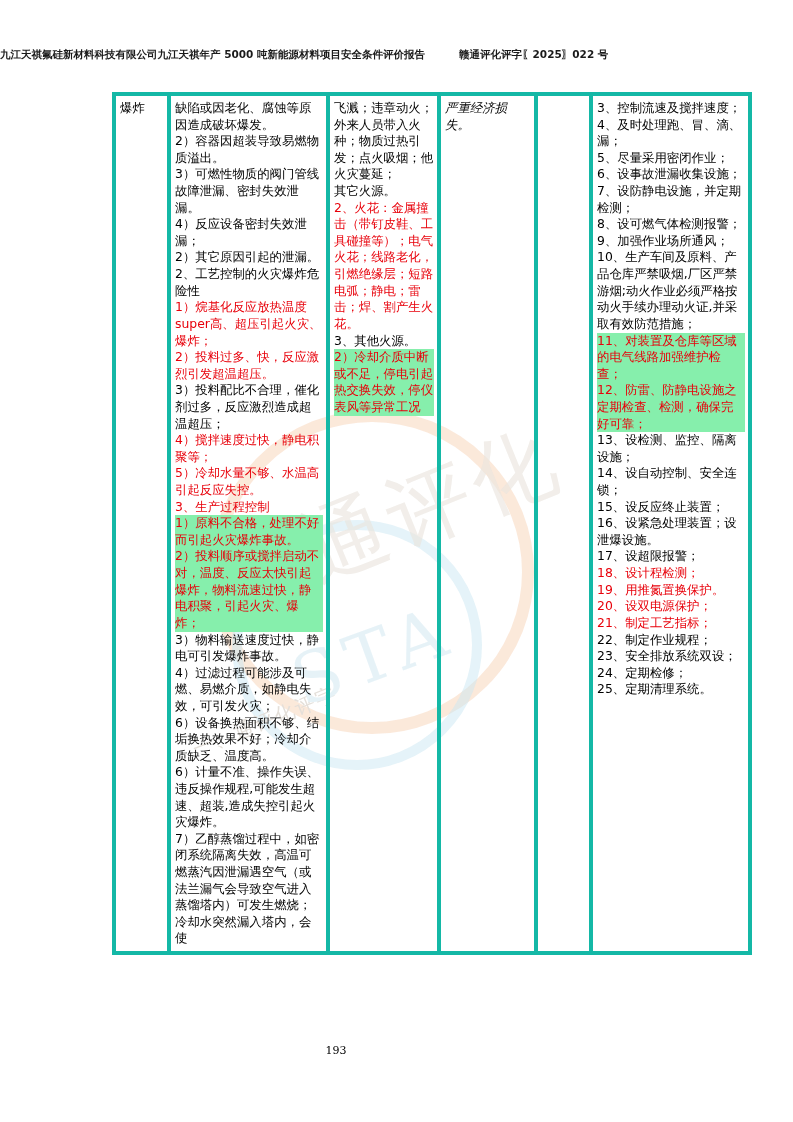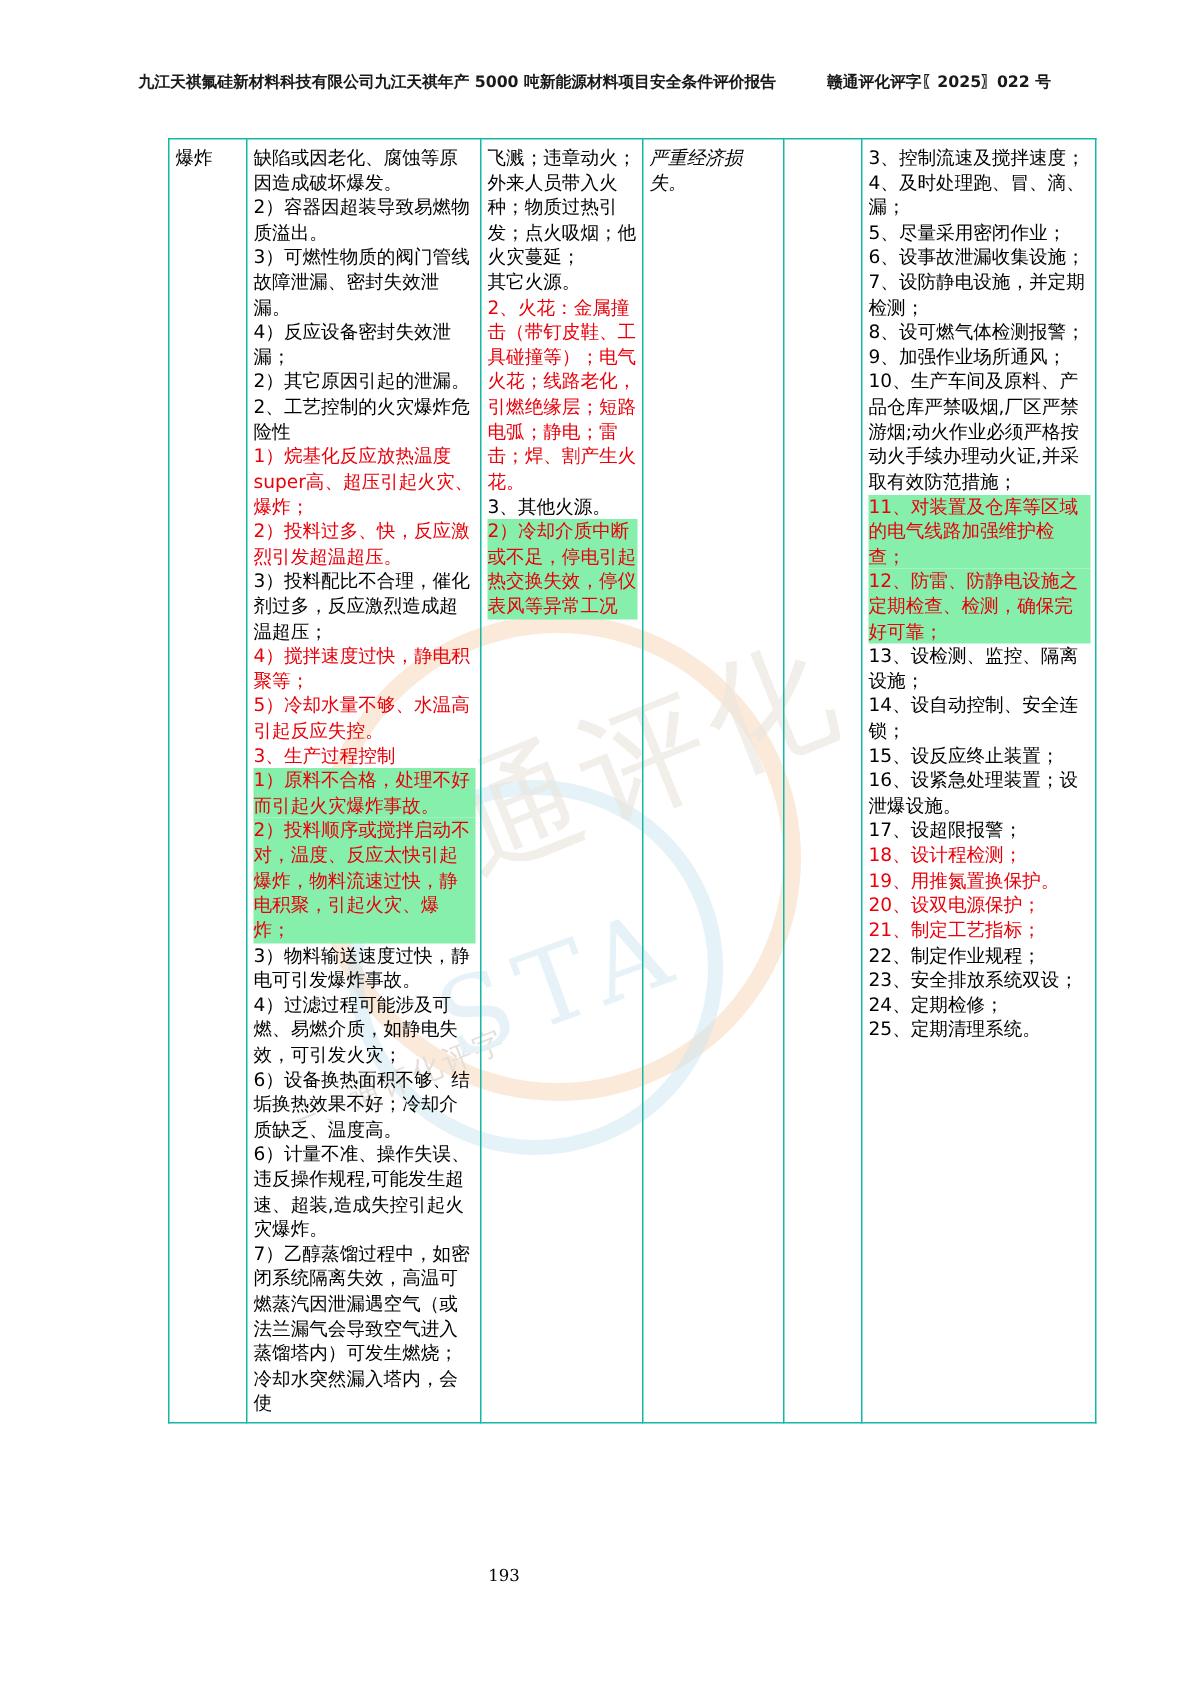--- a/index.html
+++ b/index.html
@@ -15,21 +15,21 @@
     width: 793px;
     height: 1122px;
     background: #ffffff;
     overflow: hidden;
   }
   .header {
     position: absolute;
     top: 48px;
     left: 0;
     width: 793px;
-    text-align: center;
+    text-align: left;
     font-size: 10.5px;
     font-weight: bold;
     color: #1a1a1a;
     letter-spacing: 0px;
     white-space: nowrap;
   }
   .header .hdr-left { margin-right: 34px; }
   .header .hdr-right { }
 
   .watermark {
@@ -98,21 +98,21 @@
 
   .table {
     position: absolute;
     left: 112px;
     top: 92px;
     width: 570px;
     border-collapse: collapse;
     table-layout: fixed;
   }
   .table td {
-    border: 1px solid #14b8a6;
+    border: 4px solid #14b8a6;
     vertical-align: top;
     padding: 4px 3px 4px 4px;
     font-size: 12.4px;
     line-height: 1.34;
     color: #000000;
     font-family: "DejaVu Sans", "Liberation Sans", sans-serif;
   }
   .col-a { width: 44px; text-align: left; }
   .col-b { width: 148px; }
   .col-c { width: 100px; }

